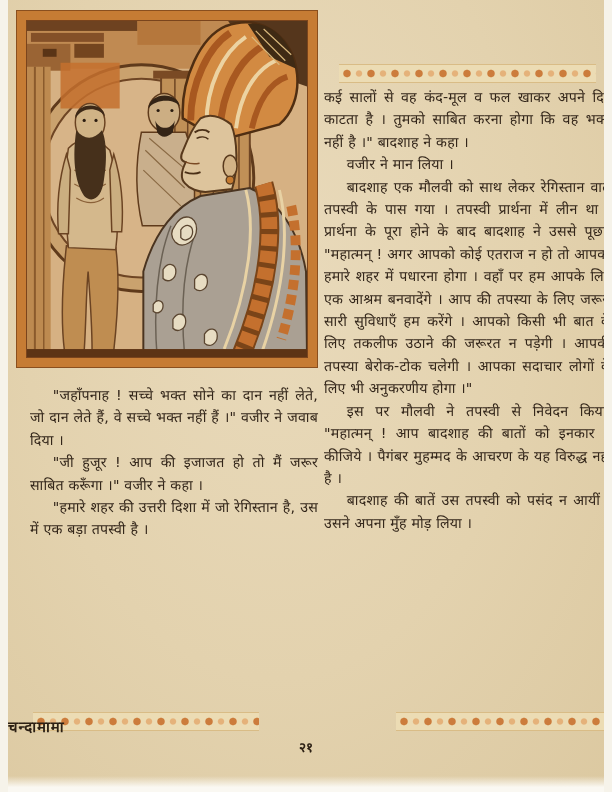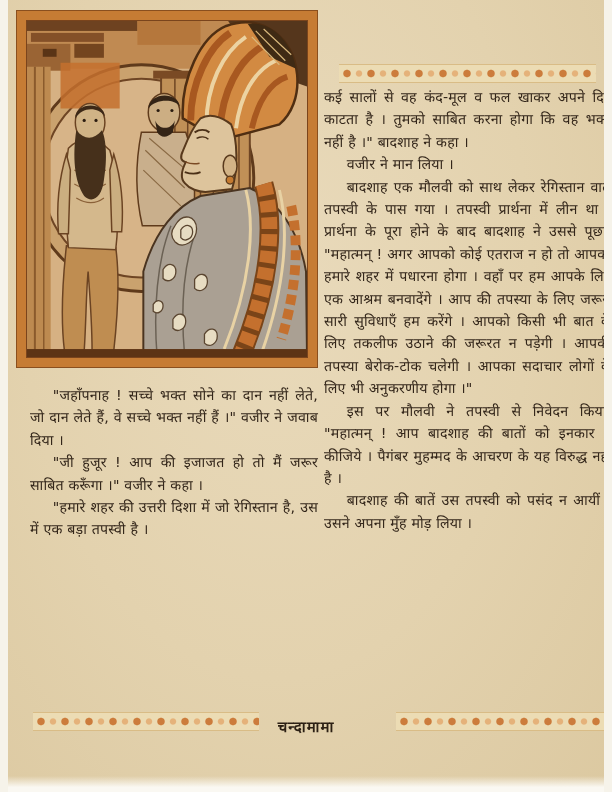--- a/index.html
+++ b/index.html
@@ -48,21 +48,21 @@
     text-align:justify;
     letter-spacing:.2px;
   }
   .col p{margin:0;text-indent:1.6em;}
   .col p.no-indent{text-indent:0;}
   .col-left{left:22px;top:384px;width:288px;}
   .col-right{left:316px;top:86px;width:288px;}
   
   .footer-title{
     position:absolute;left:0;right:0;top:716px;
-    text-align:center;font-weight:bold;font-size:15px;
+    font-weight:bold;font-size:15px;
     letter-spacing:1px;color:#2c2014;
   }
   .page-number{
     position:absolute;left:0;right:0;top:738px;
     text-align:center;font-size:13.5px;font-weight:bold;color:#2c2014;
   }
 </style>
 </head>
 <body>
 
@@ -191,14 +191,15 @@
     <p>बादशाह की बातें उस तपस्वी को पसंद न आयीं ।  उसने अपना मुँह मोड़ लिया ।</p>
   </div>
 
   <div class="col col-left">
     <p>"जहाँपनाह ! सच्चे भक्त सोने का दान नहीं लेते, जो दान लेते हैं, वे सच्चे भक्त नहीं हैं ।" वजीर ने जवाब दिया ।</p>
     <p>"जी हुजूर ! आप की इजाजत हो तो मैं जरूर साबित करूँगा ।" वजीर ने कहा ।</p>
     <p>"हमारे शहर की उत्तरी दिशा में जो रेगिस्तान है, उस में एक बड़ा तपस्वी है ।</p>
   </div>
 
   <div class="footer-title">चन्दामामा</div>
+  <div class="page-number">२१</div>
 
 </div>
 
 </body></html>

